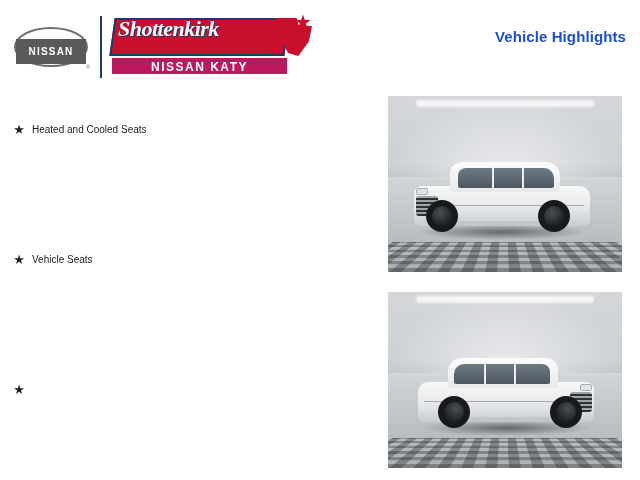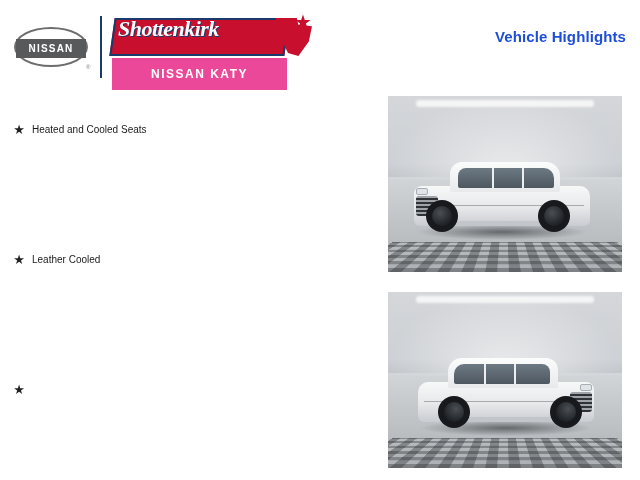--- a/index.html
+++ b/index.html
@@ -48,21 +48,21 @@
     width: 74px;
     height: 40px;
     border: 2px solid #6d6d6d;
     border-radius: 50%;
   }
   .nissan-bar {
     position: absolute;
     left: 2px;
     top: 15px;
     width: 70px;
-    height: 19px;
+    height: 25px;
     background: #58595b;
     display: flex;
     align-items: center;
     justify-content: center;
   }
   .nissan-bar span {
     color: #ffffff;
     font-size: 10px;
     letter-spacing: 1.2px;
     font-weight: 700;
@@ -112,24 +112,24 @@
     letter-spacing: -0.5px;
     line-height: 30px;
     text-shadow: 1px 1px 0 #1b3a6b;
     font-family: "Liberation Serif", serif;
   }
   .katy-bar {
     position: absolute;
     left: 0;
     top: 46px;
     width: 175px;
-    height: 32px;
-    background: #ec4899;
+    height: 16px;
+    background: #be185d;
     display: flex;
-    align-items: center;
+    align-items: flex-end;
     justify-content: center;
   }
   .katy-bar span {
     color: #ffffff;
     font-size: 12px;
     font-weight: 700;
     letter-spacing: 1.5px;
   }
   .tx-star {
     position: absolute;
@@ -392,21 +392,21 @@
 
   <div class="features">
 
     <div class="feature-row">
       <div class="feature-star">★</div>
       <div class="feature-label">Heated and Cooled Seats</div>
     </div>
 
     <div class="feature-row">
       <div class="feature-star">★</div>
-      <div class="feature-label">Leather Cooled</div>
+      <div class="feature-label">Vehicle Seats</div>
     </div>
 
     <div class="feature-row">
       <div class="feature-star">★</div>
     </div>
 
   </div>
 
   <div class="photo photo-1">
     <div class="showroom">

